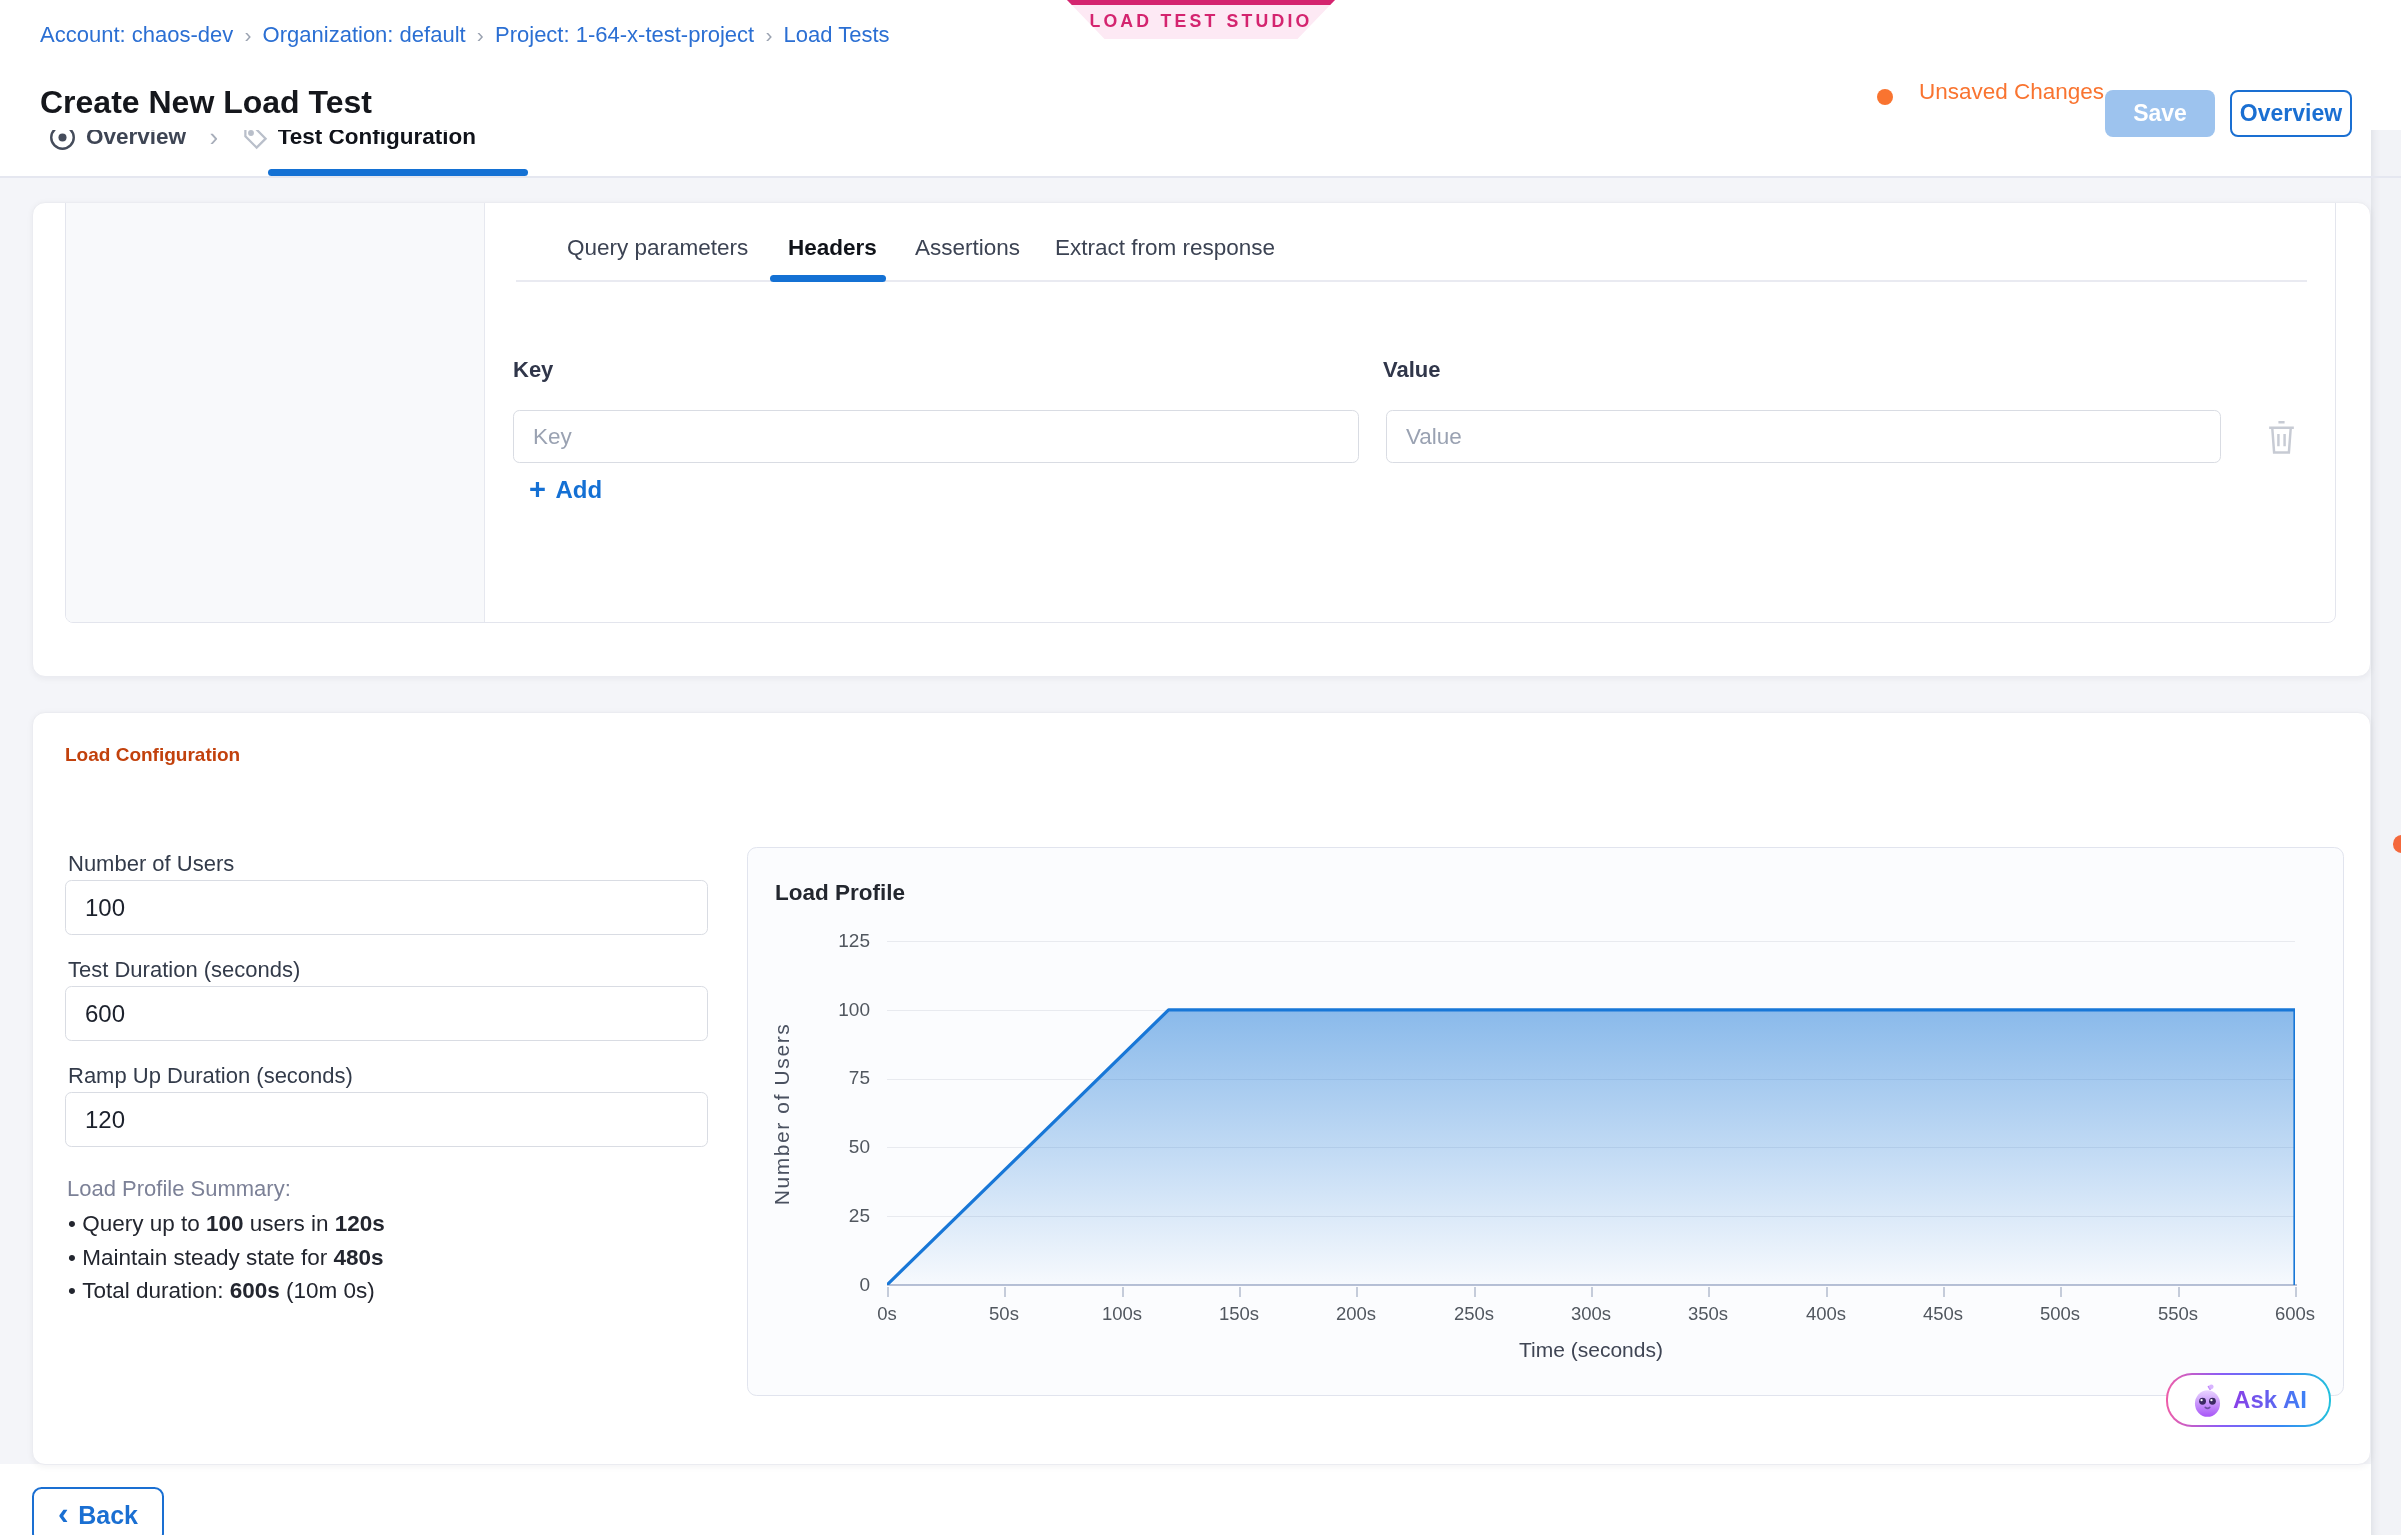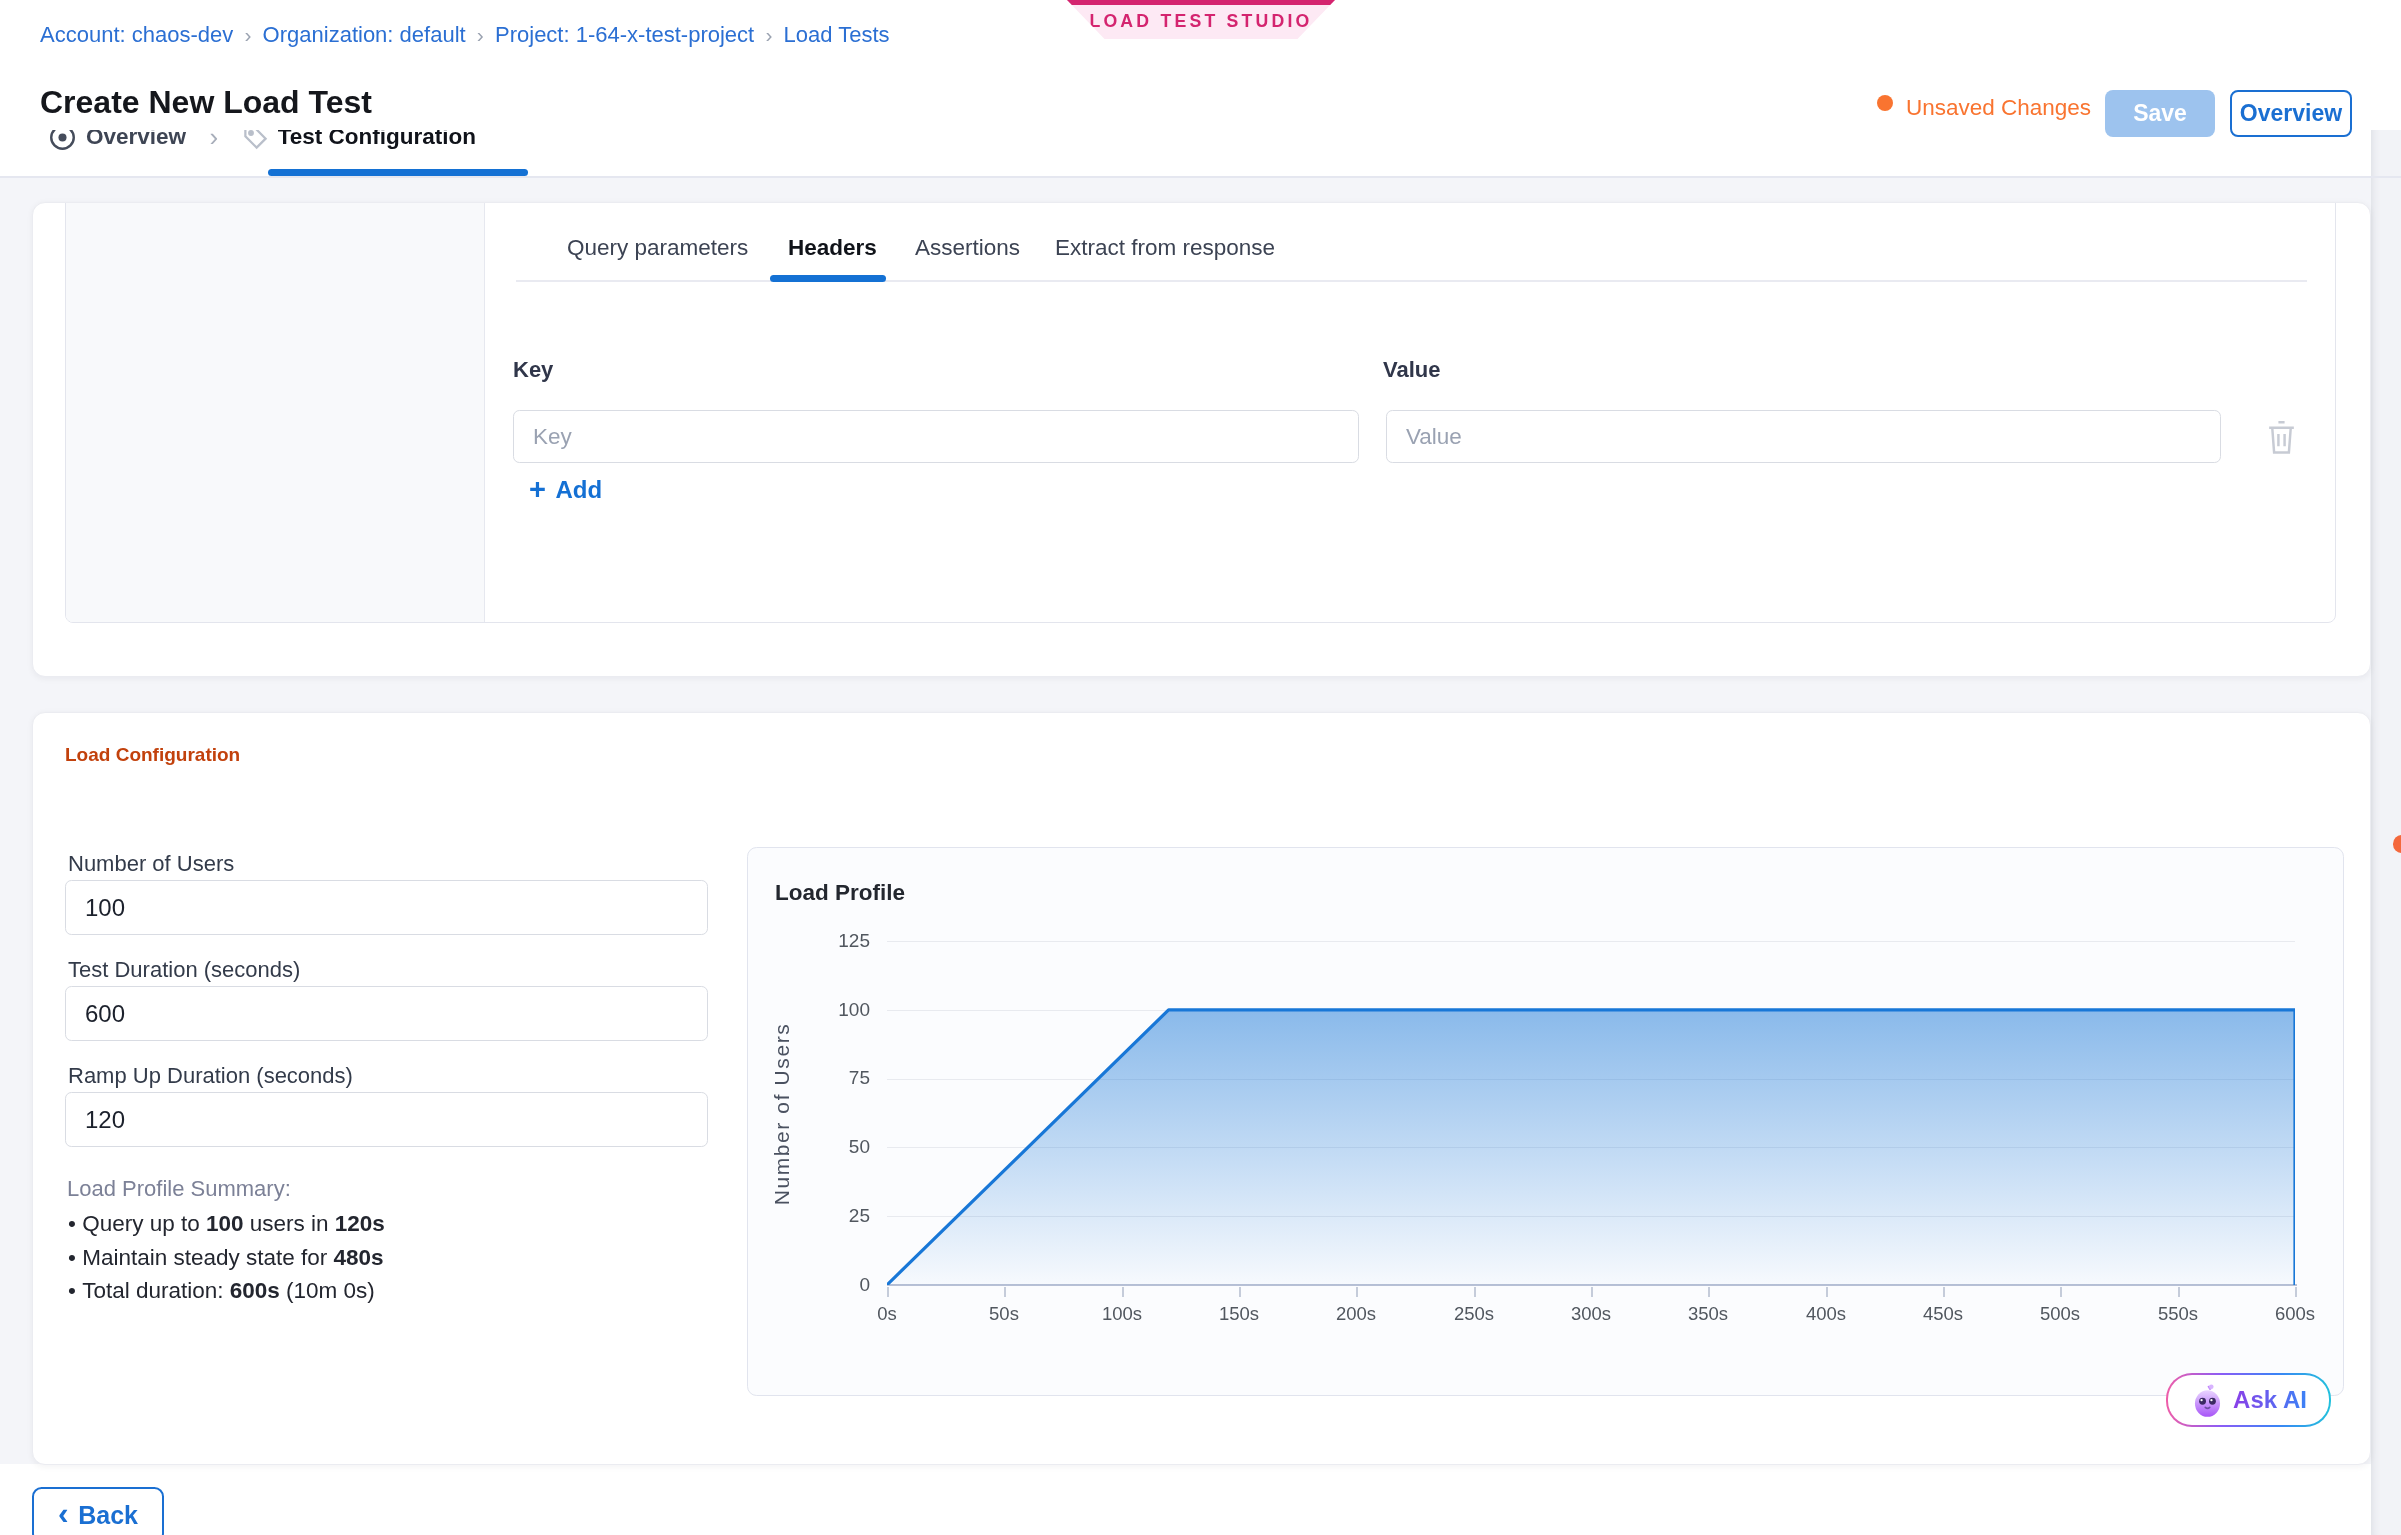--- a/index.html
+++ b/index.html
@@ -17,21 +17,21 @@
   .topbar{left:0;top:0;width:2401px;height:130px;background:#ffffff;z-index:5;}
   .breadcrumb{left:40px;top:22px;font-size:22px;color:#2b6fd3;display:flex;align-items:center;gap:11.2px;}
   .breadcrumb .sep{color:#9aa2b0;font-size:21px;}
   .crumb{cursor:pointer;}
   .badge{left:1067px;top:0;width:268px;height:39px;background:#fde9f4;
          clip-path:polygon(0 0,100% 0,86% 100%,14% 100%);
          display:flex;align-items:center;justify-content:center;z-index:6;}
   .badge::before{content:"";position:absolute;left:0;top:0;width:100%;height:4.8px;background:#d4246f;}
   .badge span{font-size:17.7px;font-weight:800;letter-spacing:3.2px;color:#d4246f;padding-top:3.2px;}
   .page-title{left:40px;top:84px;font-size:32px;font-weight:700;color:#15171c;}
-  .unsaved{left:1877px;top:95px;display:flex;align-items:flex-start;gap:13px;}
+  .unsaved{left:1877px;top:79px;display:flex;align-items:flex-end;gap:26px;}
   .unsaved .dot{width:16px;height:16px;border-radius:50%;background:#f97430;}
   .unsaved .txt{font-size:22.5px;color:#f97430;}
   .btn{display:flex;align-items:center;justify-content:center;border-radius:8px;font-weight:700;cursor:pointer;box-sizing:border-box;}
   .btn-save{left:2105px;top:90px;width:110px;height:47px;background:#9dc3ee;color:#ffffff;font-size:23px;}
   .btn-discard{left:2230px;top:90px;width:122px;height:47px;background:#ffffff;border:2.4px solid #1a6fd2;color:#1a6fd2;font-size:23px;}
 
   
   .stepper{left:48px;top:105px;height:64px;display:flex;align-items:center;gap:9px;z-index:1;}
   .step-label{font-size:22.5px;}
   .step-overview{color:#3e4554;font-weight:600;}
@@ -198,20 +198,21 @@
     <div class="abs bullet-line" style="top:532px;">
       <span>•</span>&nbsp;<span>Maintain steady state for </span><b>480s</b>
     </div>
     <div class="abs bullet-line" style="top:565px;">
       <span>•</span>&nbsp;<span>Total duration: </span><b>600s</b><span> (10m 0s)</span>
     </div>
 
     <div class="chart-panel">
       <div class="chart-title">Load Profile</div>
       <div class="y-axis-title">Number of Users</div>
+      <div class="x-axis-title">Time (seconds)</div>
       <div id="gridlines">
           <div class="gridline" style="top: 368px;"></div>
           <div class="gridline" style="top: 299px;"></div>
           <div class="gridline" style="top: 231px;"></div>
           <div class="gridline" style="top: 162px;"></div>
           <div class="gridline" style="top: 93px;"></div>
         </div>
       <div id="y-ticks">
           <div class="y-tick-label" style="left: 66px; top: 426px;">0</div>
           <div class="y-tick-label" style="left: 66px; top: 357px;">25</div>

